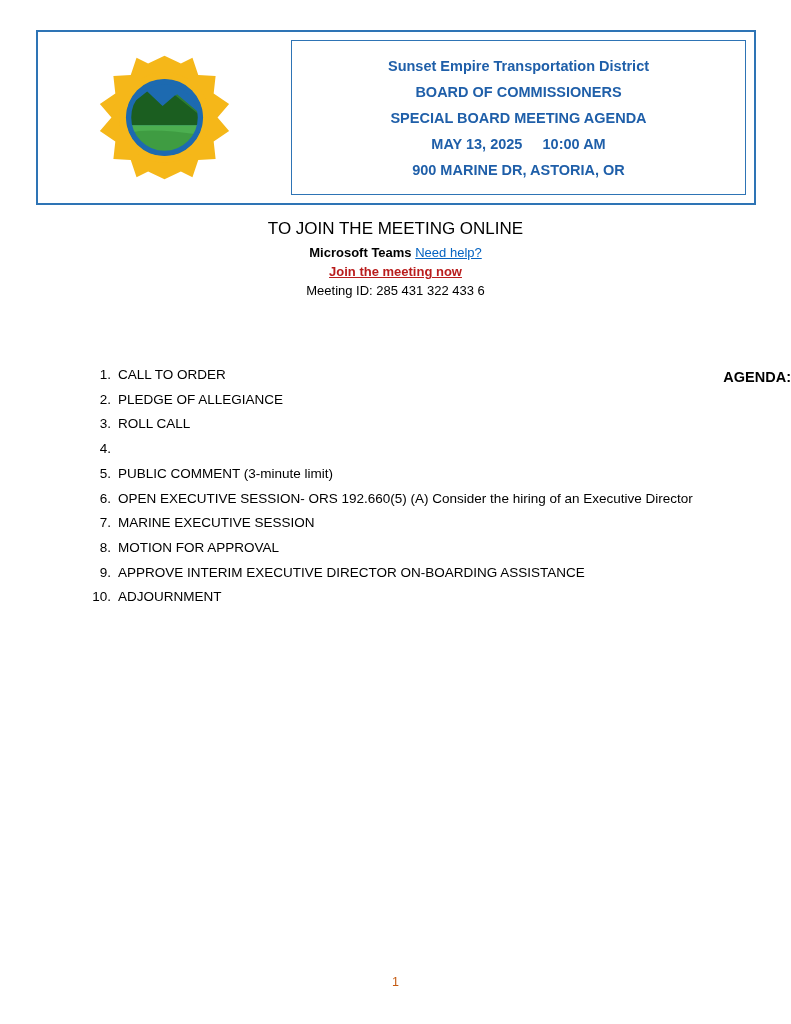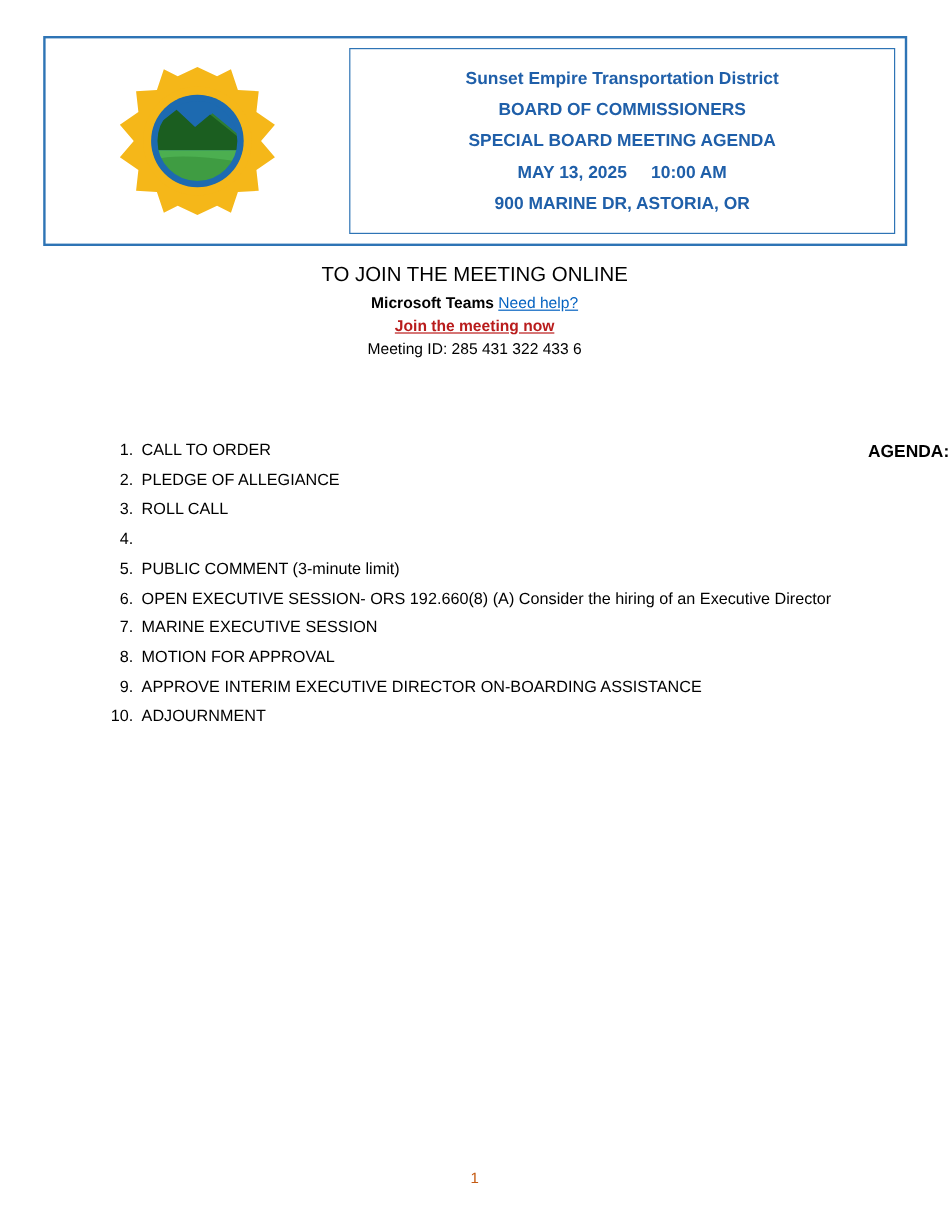--- a/index.html
+++ b/index.html
@@ -240,21 +240,21 @@
     </li>
     <li>
       <span class="agenda-num">4.</span>
     </li>
     <li>
       <span class="agenda-num">5.</span>
       <span class="agenda-text">PUBLIC COMMENT (3-minute limit)</span>
     </li>
     <li>
       <span class="agenda-num">6.</span>
-      <span class="agenda-text">OPEN EXECUTIVE SESSION- ORS 192.660(8) (A) Consider the hiring of an Executive Director</span>
+      <span class="agenda-text">OPEN EXECUTIVE SESSION- ORS 192.660(5) (A) Consider the hiring of an Executive Director</span>
     </li>
     <li>
       <span class="agenda-num">7.</span>
       <span class="agenda-text">MARINE EXECUTIVE SESSION</span>
     </li>
     <li>
       <span class="agenda-num">8.</span>
       <span class="agenda-text">MOTION FOR APPROVAL</span>
     </li>
     <li>

